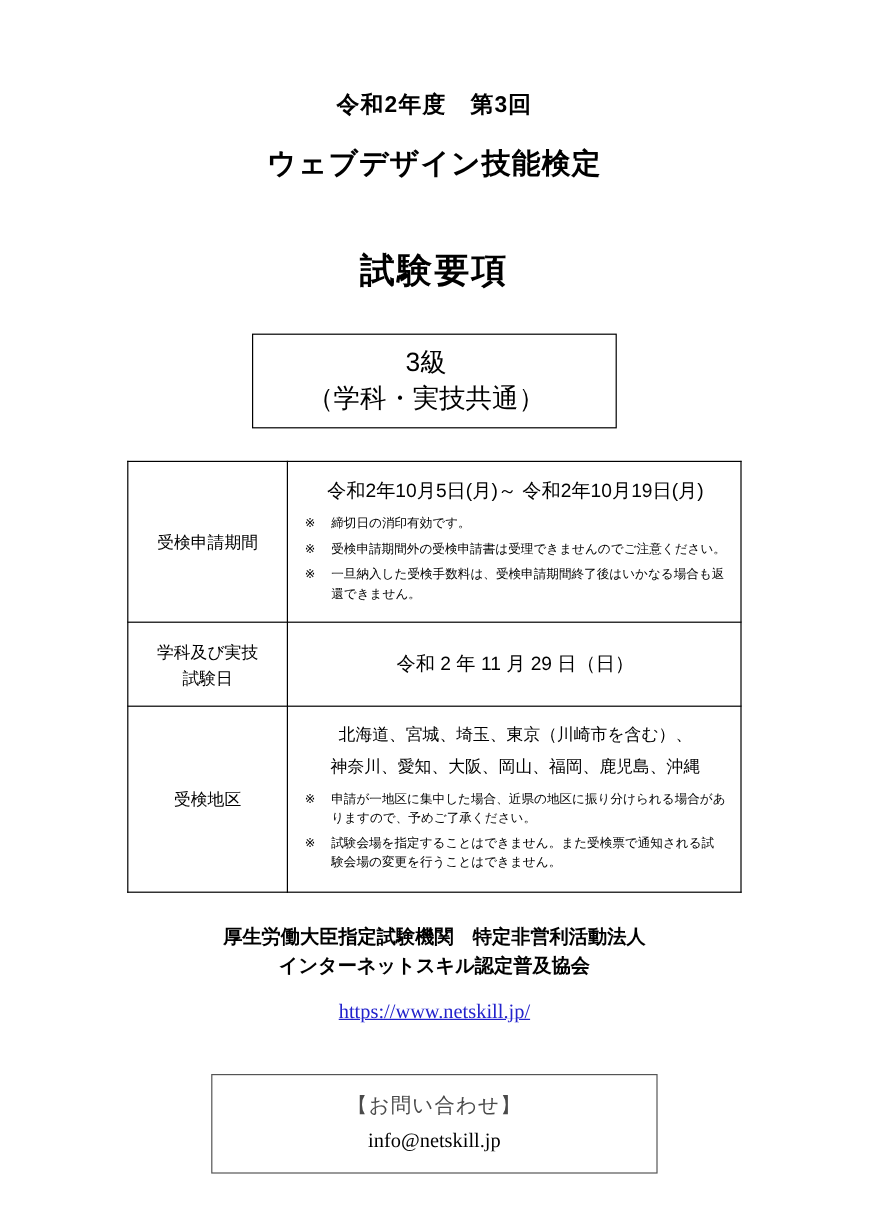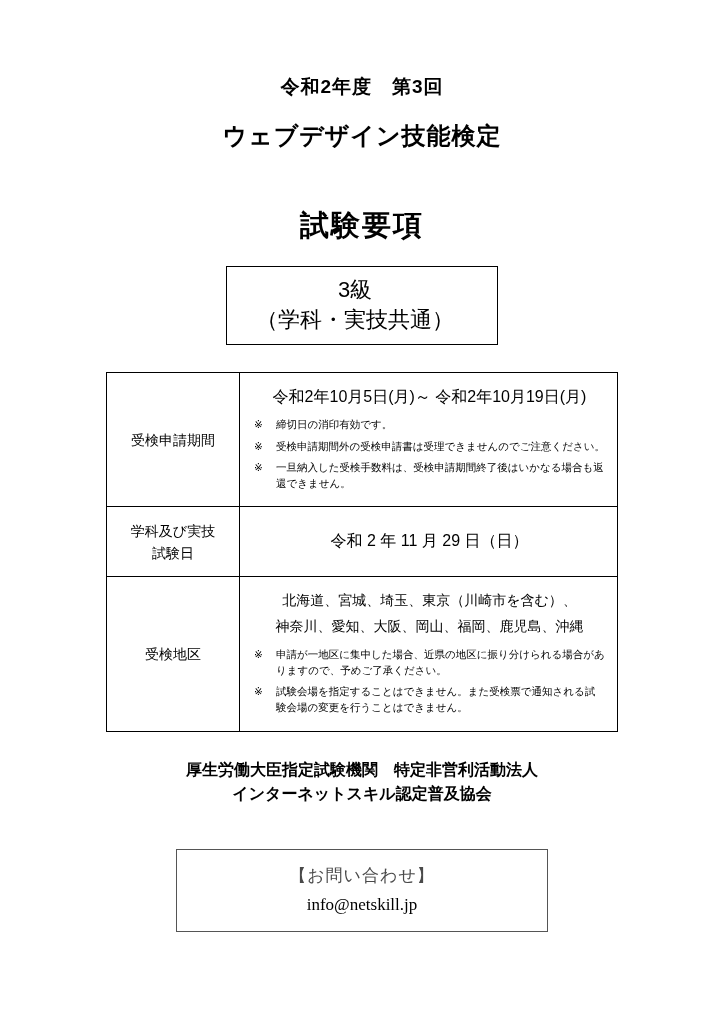--- a/index.html
+++ b/index.html
@@ -40,22 +40,22 @@
   }
   .line-3 {
     text-align: center;
     font-family: "Liberation Sans", "DejaVu Sans", sans-serif;
     font-weight: bold;
     font-size: 29px;
     letter-spacing: 2px;
     margin-top: 54px;
   }
   .grade-box {
-    width: 272px;
-    margin: 20px auto 0 auto;
+    width: 304px;
+    margin: 32px auto 0 auto;
     border: 1px solid #000;
     box-sizing: border-box;
     padding: 8px 14px 10px 0;
     text-align: center;
   }
   .grade-box .g1 {
     font-size: 22px;
     font-family: "Liberation Sans", "DejaVu Sans", sans-serif;
     line-height: 1.35;
   }
@@ -214,19 +214,22 @@
       </tr>
     </tbody>
   </table>
 
 
   <div class="org">
     <div>厚生労働大臣指定試験機関　特定非営利活動法人</div>
     <div>インターネットスキル認定普及協会</div>
   </div>
 
+  <div class="url">
+    <a href="#">https://www.netskill.jp/</a>
+  </div>
 
   <div class="contact-box">
     <div class="c1">【お問い合わせ】</div>
     <div class="c2">info@netskill.jp</div>
   </div>
 
 </div>
 
 </body></html>

